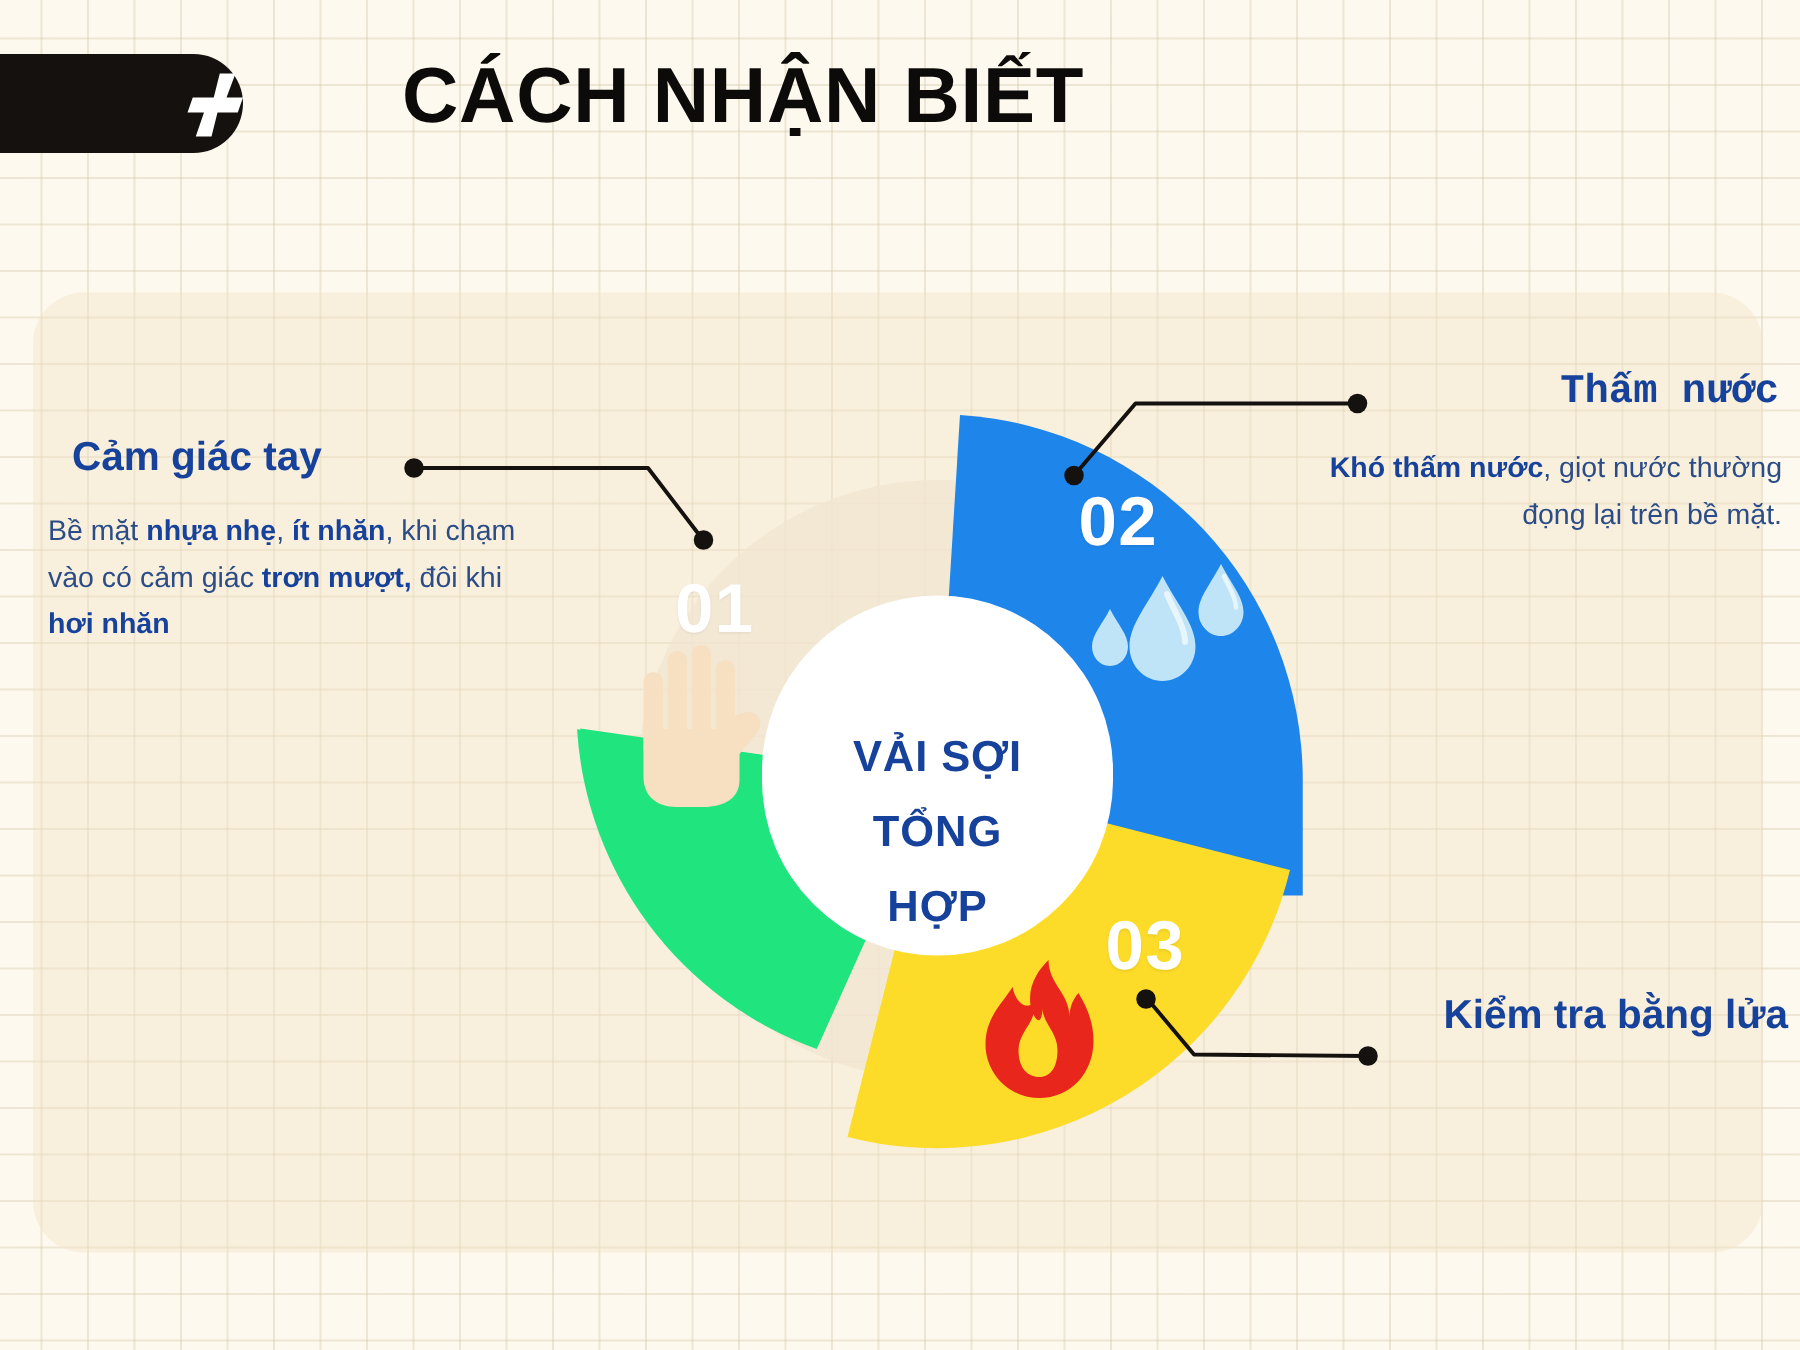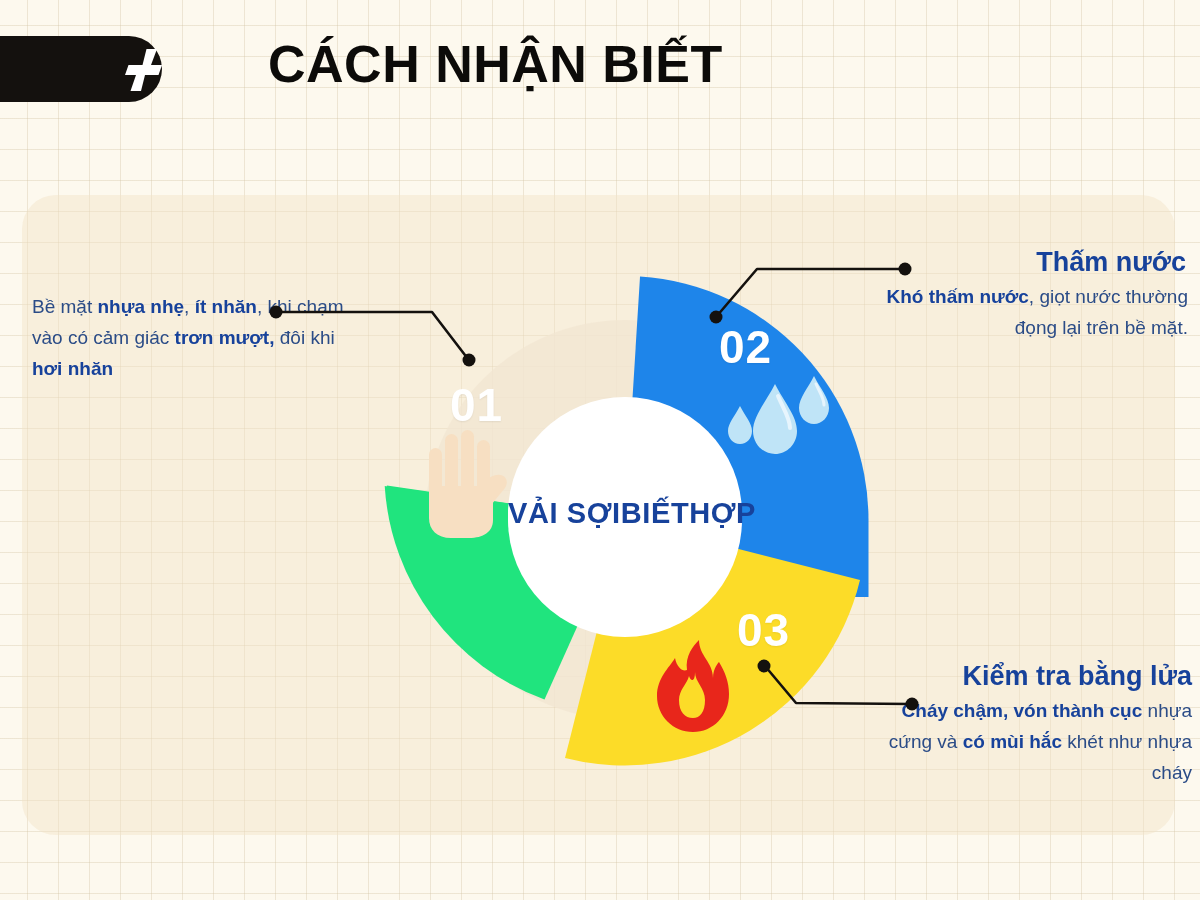--- a/index.html
+++ b/index.html
@@ -95,23 +95,23 @@
 
   #center-hub {
     position: absolute;
     left: 508px;
     top: 397px;
     width: 234px;
     height: 234px;
     border-radius: 50%;
     background: #FFFFFF;
     display: flex;
-    flex-direction: row;
+    flex-direction: column;
     align-items: center;
-    justify-content: flex-start;
+    justify-content: flex-end;
     box-shadow: 0 0 0 0 rgba(0,0,0,0);
   }
   #center-hub .hub-line {
     color: #17429B;
     font-size: 29px;
     font-weight: 700;
     letter-spacing: 0.6px;
     line-height: 1.72;
     text-align: center;
     white-space: nowrap;
@@ -132,29 +132,29 @@
     color: #17429B;
     font-weight: 700;
     font-size: 27px;
     line-height: 1.2;
     white-space: nowrap;
   }
   .callout-body {
     color: #2B4C87;
     font-size: 19px;
     line-height: 1.62;
-    margin-top: 4px;
+    margin-top: 20px;
   }
   .callout-body b { font-weight: 700; color: #17429B; }
 
   #callout-1 { left: 32px; top: 288px; width: 320px; }
   #callout-1 .callout-title { padding-left: 16px; }
 
   #callout-2 { left: 858px; top: 246px; width: 330px; text-align: right; }
-  #callout-2 .callout-title { padding-right: 2px; }
+  #callout-2 .callout-title { padding-right: 2px; font-family: Liberation Mono, monospace; }
   #callout-2 .callout-body { text-align: right; }
 
   #callout-3 { left: 862px; top: 660px; width: 330px; text-align: right; }
   #callout-3 .callout-body { text-align: right; }
 </style>
 </head>
 <body>
 
 <div id="bg-grid"></div>
 <div id="inner-panel"></div>
@@ -222,45 +222,45 @@
   <path d="M12 36 C17 46 24 53 24 61 C24 68 19 74 12 74 C5 74 0 68 0 61 C0 53 7 46 12 36 Z" fill="#BFE4F7"></path>
 </svg>
 
 <svg class="seg-icon" id="icon-flame" viewBox="0 0 78 96">
   <path d="M44 2 C44 18 58 24 58 40 C58 30 64 24 64 24 C70 34 74 44 74 56 C74 78 58 94 38 94 C18 94 2 78 2 58 C2 40 14 30 20 20 C22 30 28 34 32 32 C30 18 38 8 44 2 Z" fill="#E8261B"></path>
   <path d="M40 34 C40 44 50 50 50 62 C50 74 45 80 38 80 C30 80 24 74 24 62 C24 52 32 46 34 38 C36 44 40 44 40 34 Z" fill="#FCDC28"></path>
 </svg>
 
 <div id="center-hub">
   <div class="hub-line">VẢI SỢI</div>
-  <div class="hub-line">BIẾT</div>
+  <div class="hub-line">TỔNG</div>
   <div class="hub-line">HỢP</div>
 </div>
 
 <svg id="connectors" viewBox="0 0 1200 900">
   <g stroke="#14110E" stroke-width="2.6" fill="none" stroke-linecap="round" stroke-linejoin="round">
     <path d="M 276 312 L 432 312 L 468 359"></path>
     <path d="M 716 317 L 757 269 L 904 269"></path>
     <path d="M 765 666 L 796 703 L 911 704"></path>
   </g>
   <g fill="#14110E">
     <circle cx="276" cy="312" r="6.5"></circle>
     <circle cx="469" cy="360" r="6.5"></circle>
     <circle cx="716" cy="317" r="6.5"></circle>
     <circle cx="905" cy="269" r="6.5"></circle>
     <circle cx="764" cy="666" r="6.5"></circle>
     <circle cx="912" cy="704" r="6.5"></circle>
   </g>
 </svg>
 
 <div class="callout" id="callout-1">
+  <div class="callout-title">Cảm giác tay</div>
   <div class="callout-body"><span>Bề mặt </span><b>nhựa nhẹ</b><span>, </span><b>ít nhăn</b><span>, khi chạm vào có cảm giác </span><b>trơn mượt,</b><span> đôi khi </span><b>hơi nhăn</b></div>
 </div>
 
 <div class="callout" id="callout-2">
   <div class="callout-title">Thấm nước</div>
   <div class="callout-body"><b>Khó thấm nước</b><span>, giọt nước thường đọng lại trên bề mặt.</span></div>
 </div>
 
 <div class="callout" id="callout-3">
   <div class="callout-title">Kiểm tra bằng lửa</div>
-  <div class="callout-body"><b>Cháy chậm, vón thành cục</b><span> nhựa cứng và </span><b>có mùi hắc</b><span> khét như nhựa cháy</span></div>
 </div>
 
 </body></html>

